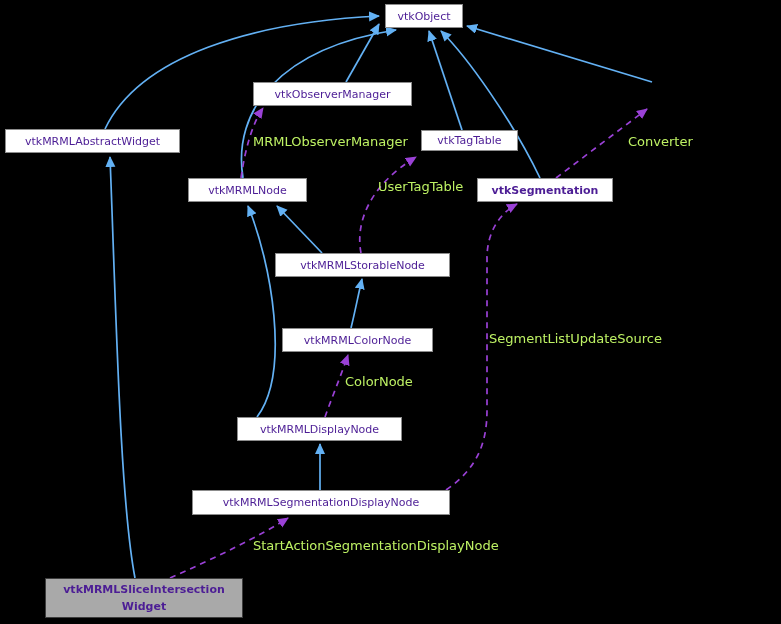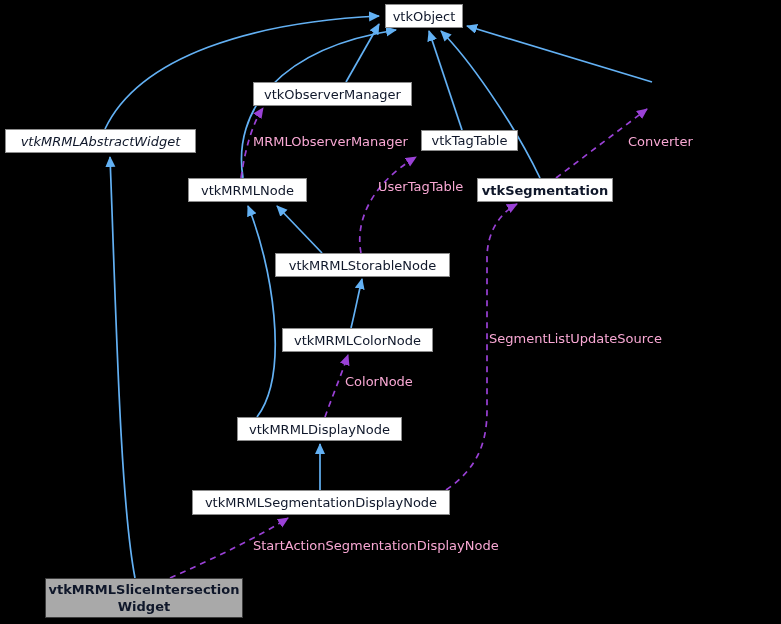--- a/index.html
+++ b/index.html
@@ -11,37 +11,37 @@
     font-family:"DejaVu Sans", sans-serif;
   }
   #edges { position:absolute; left:0; top:0; width:781px; height:624px; }
   .edge-inherit { fill:none; stroke:#63b1f4; stroke-width:1.7; }
   .edge-usage   { fill:none; stroke:#9a41d6; stroke-width:1.7; stroke-dasharray:6 5; }
   .node {
     position:absolute;
     box-sizing:border-box;
     background:#ffffff;
     border:1px solid #8c8c8c;
-    color:#0f172a;
-    font-size:13px;
+    color:#4c1d95;
+    font-size:11px;
     line-height:17px;
     display:flex; flex-direction:column;
     align-items:center; justify-content:center;
     text-align:center;
     white-space:nowrap;
     cursor:pointer;
   }
   .node.current {
     background:#a9a9a9;
     border:1px solid #3d3d3d;
     cursor:default;
   }
   .edge-label {
     position:absolute;
-    color:#f9a8d4;
+    color:#bef264;
     font-size:13px;
     white-space:nowrap;
   }
 </style>
 </head>
 <body>
 
 <div id="stage">
 
   <svg id="edges" viewBox="0 0 781 624" xmlns="http://www.w3.org/2000/svg">
@@ -72,21 +72,21 @@
     <path class="edge-usage" d="M446,490 C478,468 487,442 487,410 L487,258 C487,232 500,213 517,204" marker-end="url(#arrow-purple)"></path>
     <path class="edge-usage" d="M325,417 C331,400 340,378 348,355" marker-end="url(#arrow-purple)"></path>
     <path class="edge-usage" d="M170,578 C215,558 260,536 288,518" marker-end="url(#arrow-purple)"></path>
   </svg>
 
   <div class="node" style="left:385px; top:4px;  width:78px;  height:24px;">vtkObject</div>
 
   <div class="node" style="left:253px; top:82px; width:159px; height:24px;">vtkObserverManager</div>
 
 
-  <div class="node" style="left:5px;   top:129px; width:191px; height:24px;font-style:italic;">vtkMRMLAbstractWidget</div>
+  <div class="node" style="left:5px;   top:129px; width:175px; height:24px;">vtkMRMLAbstractWidget</div>
 
   <div class="node" style="left:421px; top:130px; width:97px;  height:21px;">vtkTagTable</div>
 
   <div class="node" style="left:188px; top:178px; width:119px; height:24px;">vtkMRMLNode</div>
 
   <div class="node" style="left:477px; top:178px; width:136px; height:24px;font-weight:bold;">vtkSegmentation</div>
 
   <div class="node" style="left:275px; top:253px; width:175px; height:24px;">vtkMRMLStorableNode</div>
 
   <div class="node" style="left:282px; top:328px; width:151px; height:24px;">vtkMRMLColorNode</div>

